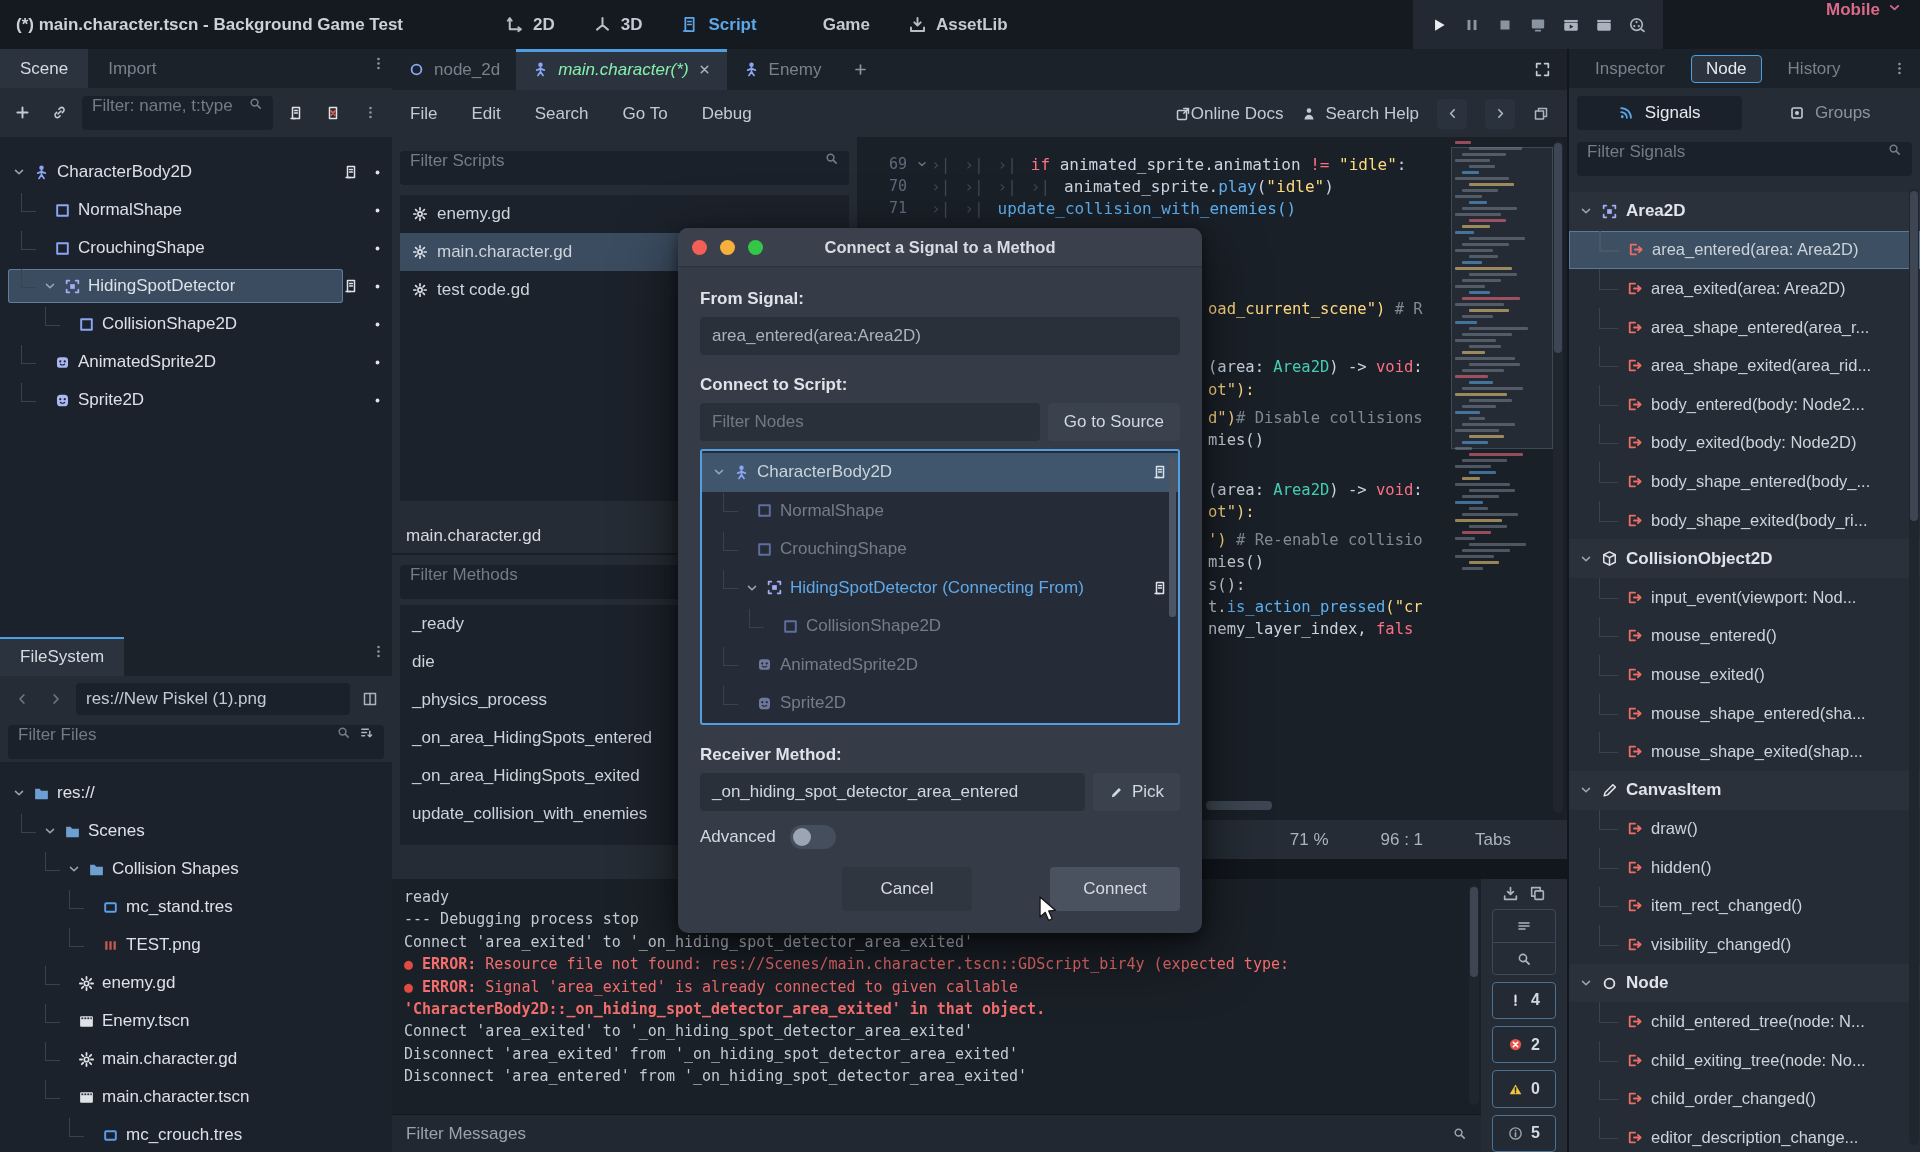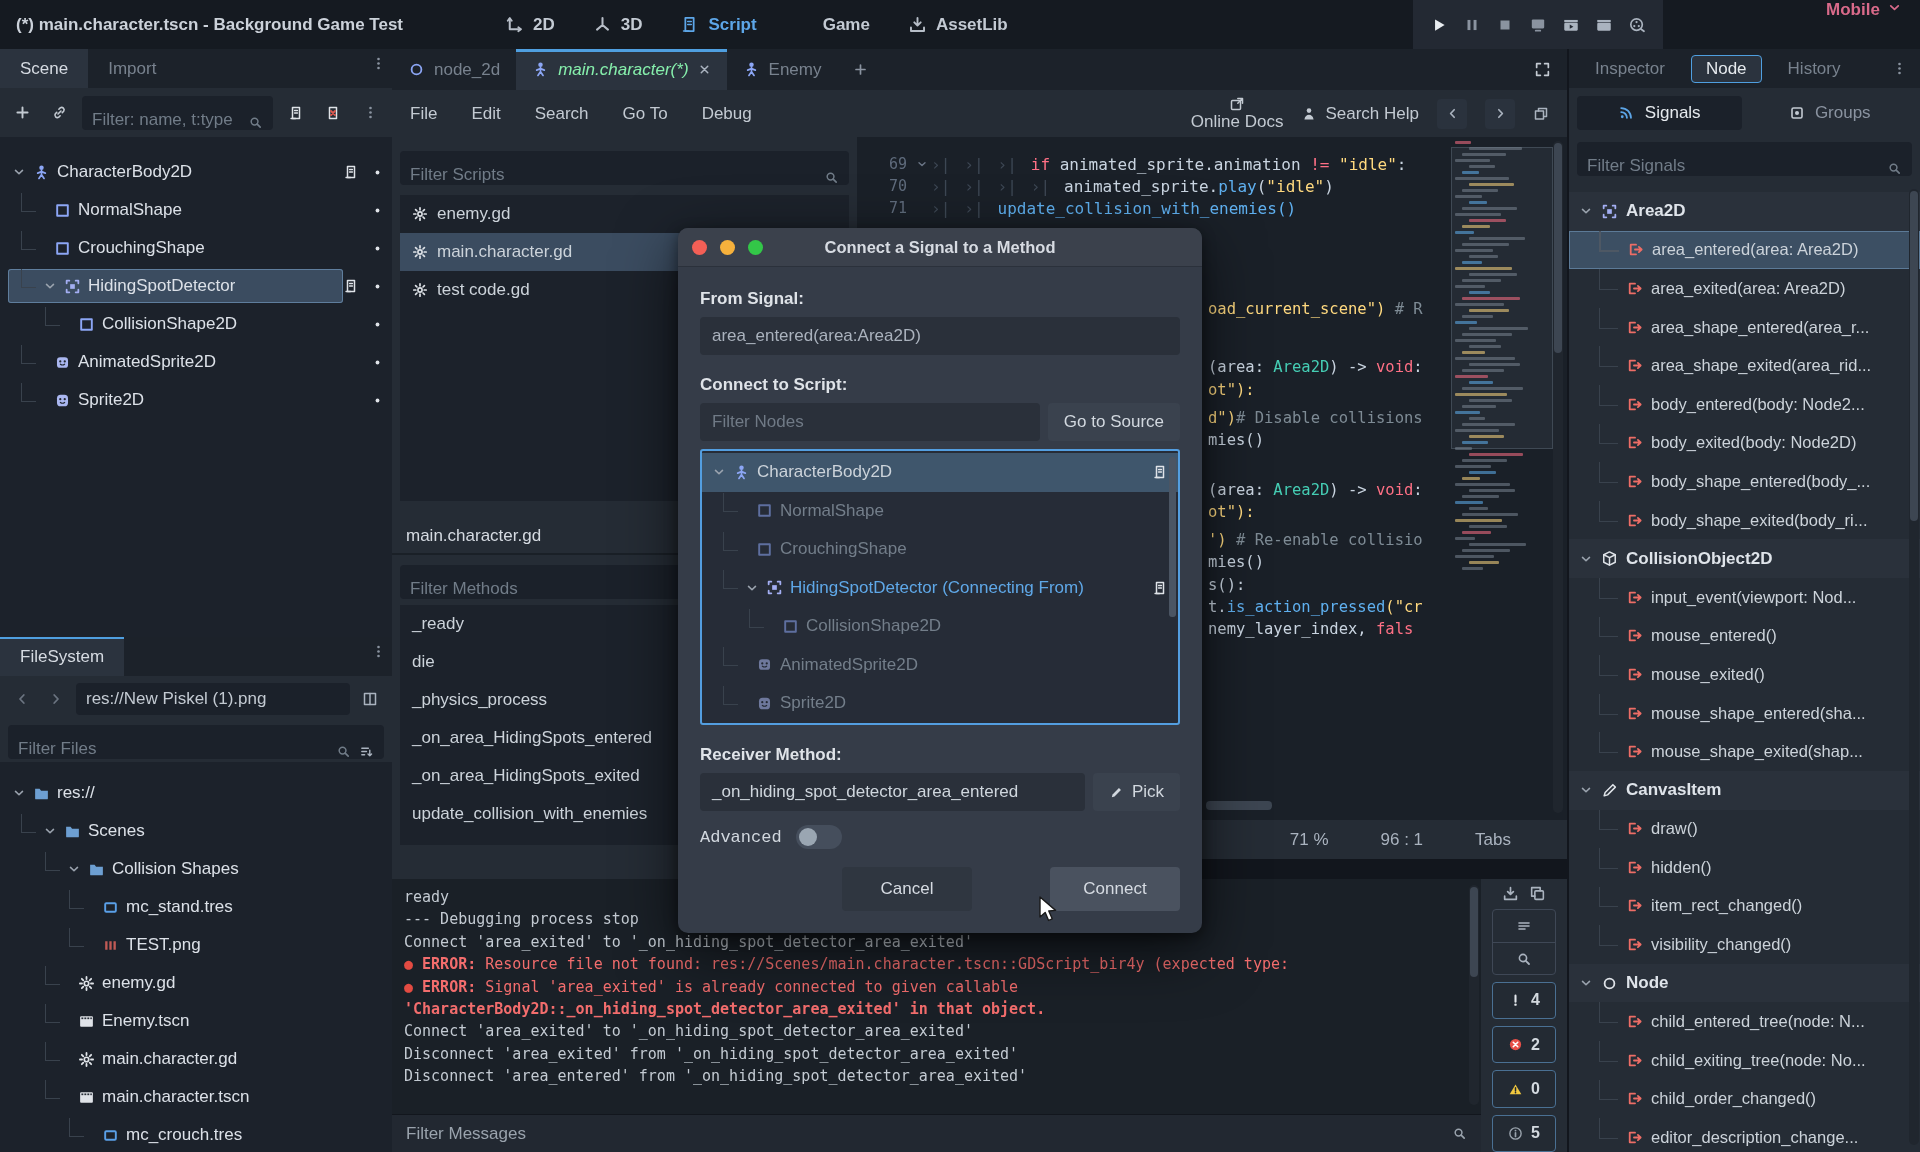--- a/index.html
+++ b/index.html
@@ -22,21 +22,21 @@
   .tb-profile{position:absolute;left:1826px;top:0;height:49px;display:flex;align-items:flex-start;gap:7px;
               color:#d96a8a;font-weight:700;}
 
   
   .panel{background:#252c35;}
   .tabstrip{height:39px;background:#1c222a;display:flex;align-items:stretch;overflow:hidden;}
   .tab{padding:0 20px;display:flex;align-items:center;gap:8px;color:#78828e;white-space:nowrap;}
   .tab.active{background:#2b333e;color:#d6dbe2;}
   .tab.focustab{box-shadow:inset 0 2px 0 #4f9fe0;}
   .toolrow{height:49px;display:flex;align-items:center;padding:0 8px;gap:9px;background:#252c35;}
-  .filterbox{flex:1;height:34px;background:#1b212a;border-radius:4px;display:flex;align-items:flex-end;
+  .filterbox{flex:1;height:34px;background:#1b212a;border-radius:4px;display:flex;align-items:flex-start;
              padding:0 10px;color:#717c88;gap:8px;min-width:0;}
   .filterbox .ph{flex:1;overflow:hidden;white-space:nowrap;}
   .trow{height:38px;display:flex;align-items:center;padding:0 6px 0 8px;}
   .rowbox{display:flex;align-items:center;gap:7px;flex:1;height:34px;border-radius:3px;padding:0 4px;min-width:0;}
   .trow .lbl{white-space:nowrap;overflow:hidden;color:#dce1e8;}
   .trow.sel .rowbox{background:#3b4c60;box-shadow:inset 0 0 0 1px #5f7e9d;}
   .elbow{width:14px;height:18px;border-left:1px solid #39424d;border-bottom:1px solid #39424d;
          margin-top:-16px;flex:none;}
   .ind{flex:none;display:inline-block;}
   .righticons{display:flex;gap:10px;margin-left:auto;align-items:center;}
@@ -820,21 +820,21 @@
     </div>
   <div class="abs menubar">
     <span id="menus" style="display:flex;gap:34px;">
         <span>File</span>
         <span>Edit</span>
         <span>Search</span>
         <span>Go To</span>
         <span>Debug</span>
       </span>
     <span class="menu-right">
-      <span class="row" style="gap:0;flex-direction:column;">
+      <span class="row" style="gap:0;">
         <span class="icon" id="ic-docs">
             <span class="icon">
               <svg width="16" height="16" viewBox="0 0 16 16">
                 <rect x="2.5" y="4.5" width="9" height="9" rx="1" fill="none" stroke="#c3cad2" stroke-width="1.5"></rect>
                 <path d="M8.8 2.5h4.7v4.7M13.2 2.8 8.8 7.2" fill="none" stroke="#c3cad2" stroke-width="1.5"></path>
               </svg>
             </span>
           </span>
         <span>Online Docs</span>
       </span>
@@ -1632,21 +1632,21 @@
               <span class="icon">
                 <svg width="15" height="15" viewBox="0 0 16 16">
                   <path d="M3 13l.8-2.9 6.8-6.8 2.1 2.1-6.8 6.8z" fill="#d2d8df"></path>
                 </svg>
               </span>
             </span>
           <span>Pick</span>
         </div>
       </div>
       <div class="row" style="margin-top:14px;gap:14px;">
-        <span style="color:#d2d8df;font-family:Liberation Mono, monospace;">Advanced</span>
+        <span style="color:#d2d8df;">Advanced</span>
         <span class="toggle">
             <span class="knob"></span>
           </span>
       </div>
       <div class="dlg-foot">
         <div class="foot-btn" style="background:#2f3640;">
             <span>Cancel</span>
           </div>
         <div class="foot-btn" style="background:#4a525f;">
             <span>Connect</span>

